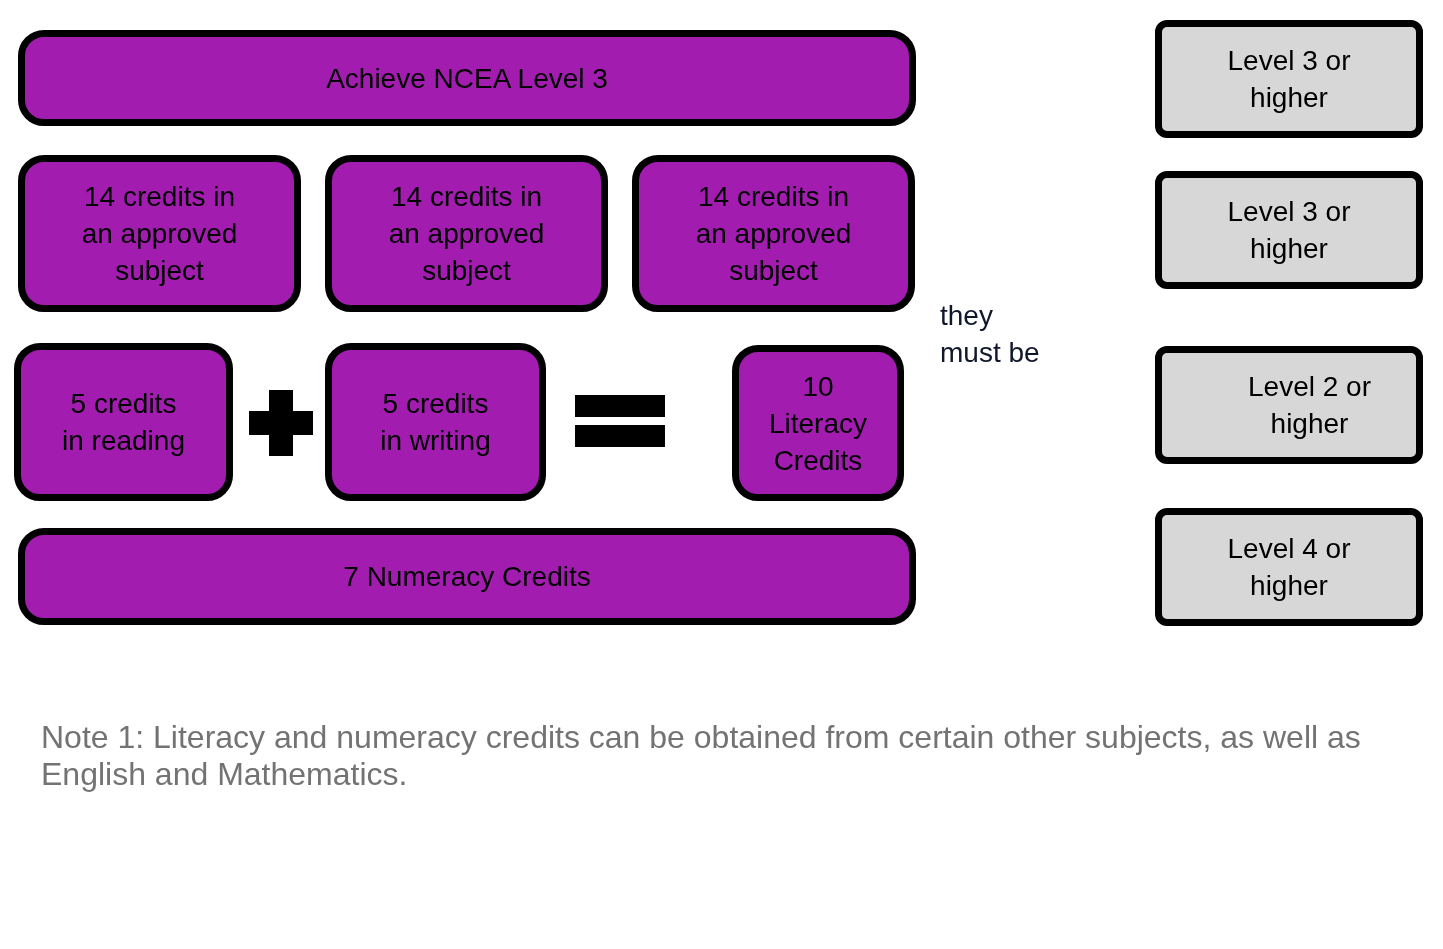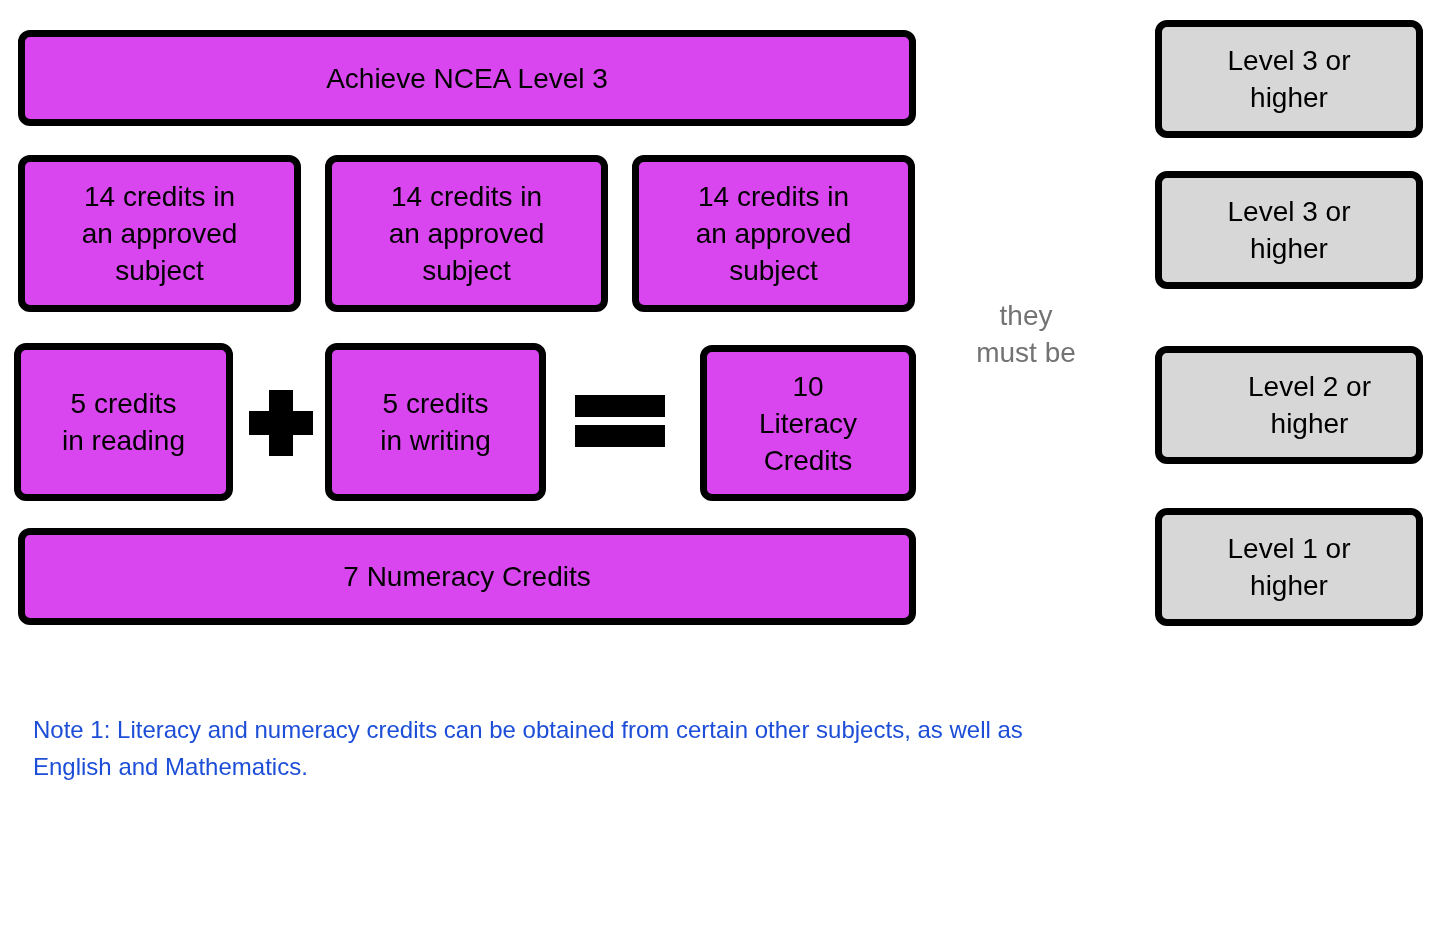--- a/index.html
+++ b/index.html
@@ -13,43 +13,43 @@
     height: 949px;
     background: #ffffff;
     font-family: "Liberation Sans", sans-serif;
     color: #000000;
     overflow: hidden;
   }
   .box {
     position: absolute;
     box-sizing: border-box;
     border: 7px solid #000000;
-    border-radius: 12px;
-    background: #d946ef;
+    border-radius: 26px;
+    background: #a21caf;
     display: flex;
     align-items: center;
     justify-content: center;
     text-align: center;
     font-size: 28px;
     line-height: 37px;
     white-space: pre-line;
     color: #000000;
   }
   .box.gray {
     background: #d7d7d7;
     border-radius: 12px;
   }
   
   .achieve   { left: 18px;  top: 30px;  width: 898px; height: 96px; }
   .subj1     { left: 18px;  top: 155px; width: 283px; height: 157px; }
   .subj2     { left: 325px; top: 155px; width: 283px; height: 157px; }
   .subj3     { left: 632px; top: 155px; width: 283px; height: 157px; }
   .reading   { left: 14px;  top: 343px; width: 219px; height: 158px; }
   .writing   { left: 325px; top: 343px; width: 221px; height: 158px; }
-  .literacy  { left: 700px; top: 345px; width: 216px; height: 156px; }
+  .literacy  { left: 732px; top: 345px; width: 172px; height: 156px; }
   .numeracy  { left: 18px;  top: 528px; width: 898px; height: 97px; }
   
   .lvl { left: 1155px; width: 268px; height: 118px; }
   .lvl1 { top: 20px; }
   .lvl2 { top: 171px; }
   .lvl3 { top: 346px; padding-left: 41px; }
   .lvl4 { top: 508px; }
   
   .plus {
     position: absolute;
@@ -90,39 +90,39 @@
     background: #000000;
   }
   .equals .bar.top { top: 0; }
   .equals .bar.bottom { top: 30px; }
   
   .connector-text {
     position: absolute;
     left: 940px;
     top: 297px;
     width: 172px;
-    text-align: center;
+    text-align: left;
     font-size: 28px;
     line-height: 37px;
     white-space: pre-line;
-    color: #737373;
+    color: #0f172a;
   }
   
   .notes {
     position: absolute;
     left: 25px;
     top: 703px;
     width: 1400px;
   }
   .note {
-    margin: 8px;
-    font-size: 24px;
+    margin: 16px;
+    font-size: 32px;
     line-height: 37px;
     white-space: pre-line;
-    color: #1d4ed8;
+    color: #737373;
   }
   .note + .note {
     margin-top: 38px;
   }
 </style>
 </head>
 <body>
 
 <div class="canvas">
 
@@ -167,21 +167,21 @@
 
   <div class="box gray lvl lvl1">Level 3 or
 higher</div>
 
   <div class="box gray lvl lvl2">Level 3 or
 higher</div>
 
   <div class="box gray lvl lvl3">Level 2 or
 higher</div>
 
-  <div class="box gray lvl lvl4">Level 1 or
+  <div class="box gray lvl lvl4">Level 4 or
 higher</div>
 
   <div class="notes">
     <p class="note">Note 1: Literacy and numeracy credits can be obtained from certain other subjects, as well as
 English and Mathematics.</p>
   </div>
 
 </div>
 
 </body></html>

